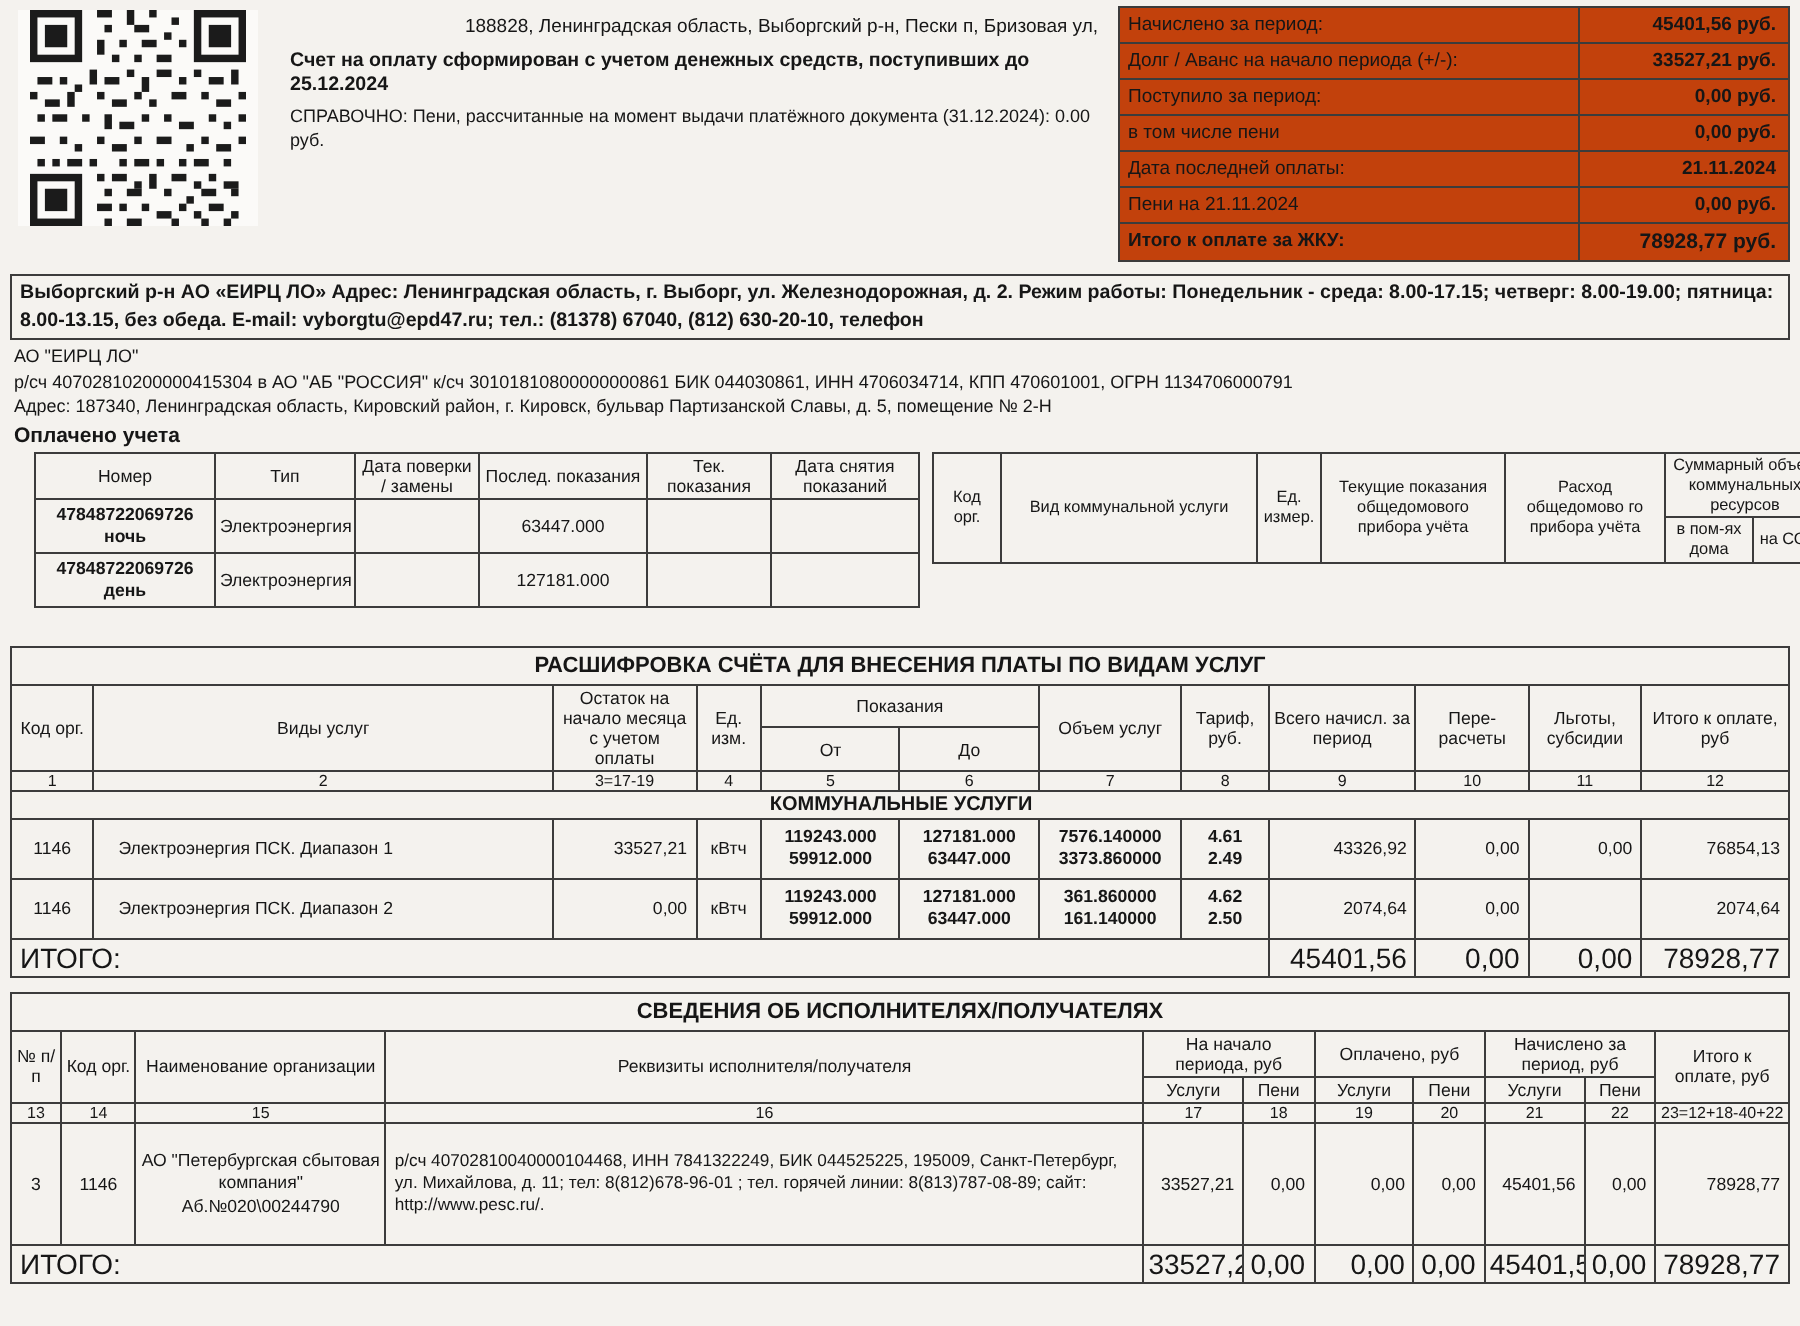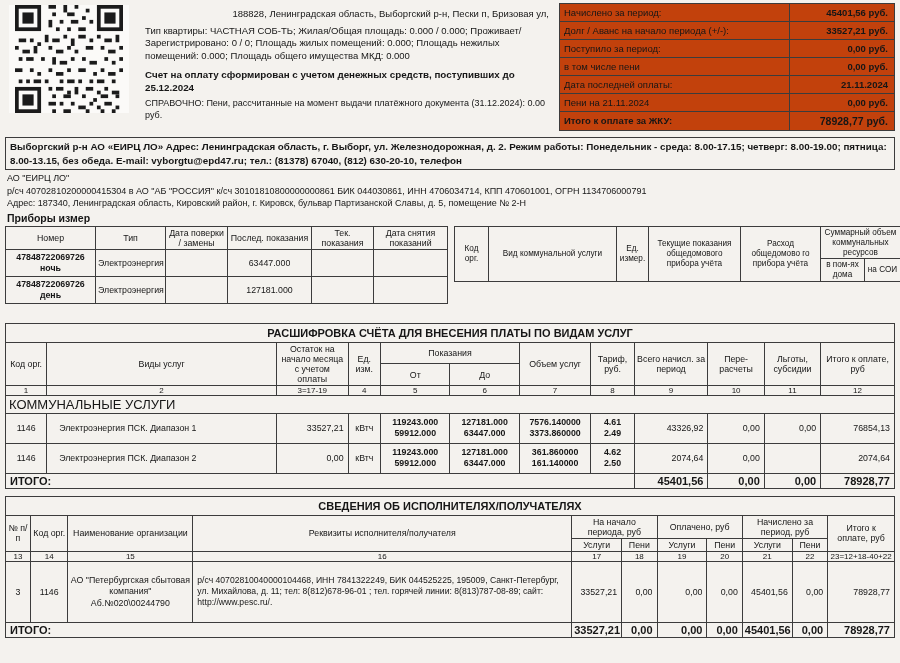--- a/index.html
+++ b/index.html
@@ -21,33 +21,33 @@
   .summary-row.big .summary-label{font-weight:bold;}
   .summary-row.big .summary-value{font-size:10.5px;}
   
   .office-band{border:1px solid #3c3c3c;margin-top:6px;padding:2px 4px;font-size:9.8px;font-weight:bold;line-height:1.4;}
   .org-lines{font-size:9px;line-height:1.35;padding:2px 2px 0 2px;}
   .meters-title{font-weight:bold;font-size:10.5px;margin:3px 0 2px 2px;}
   
   table{border-collapse:collapse;table-layout:fixed;}
   th,td{border:1px solid #3c3c3c;padding:1px 2px;font-size:8.8px;text-align:center;vertical-align:middle;font-weight:normal;overflow:hidden;}
   .meters-flex{display:flex;gap:6px;align-items:flex-start;}
-  .meters-table{width:442px;}
+  .meters-table{width:442px;margin-left:12px;}
   .meters-table td{height:24px;}
   .odn-table{width:446px;}
   .odn-table th{font-size:8.2px;line-height:1.2;}
   .stack div{line-height:1.25;font-weight:bold;}
   .breakdown{width:100%;margin-top:19px;}
   .providers{width:100%;margin-top:7px;}
   .title-cell{font-weight:bold;font-size:11px;padding:3px;}
   .nums td{font-size:8px;padding:0 2px;}
-  .section-row td{font-weight:normal;text-align:left;padding-left:3px;font-size:13px;}
+  .section-row td{font-weight:bold;text-align:center;padding-left:3px;font-size:10px;}
   td.l{text-align:left;padding-left:12px;}
   td.r{text-align:right;padding-right:4px;}
-  .total-row td{font-weight:bold;font-size:11px;}
+  .total-row td{font-weight:normal;font-size:14px;}
   .total-label{text-align:left !important;padding-left:4px !important;}
   .data-row td{height:27px;}
   .prov-row td{height:56px;}
   .req-cell{text-align:left !important;font-size:8.6px;padding:2px 4px;line-height:1.3;}
   .name-cell div{line-height:1.3;}
 </style>
 </head>
 <body>
 
 <div class="page">
@@ -161,21 +161,20 @@
             <rect x="13" y="28" width="2" height="1"></rect>
             <rect x="19" y="28" width="1" height="1"></rect>
             <rect x="23" y="28" width="1" height="1"></rect>
             <rect x="26" y="28" width="1" height="1"></rect>
         </g>
       </svg>
     </div>
 
     <div class="top-text">
       <div class="addr">188828, Ленинградская область, Выборгский р-н, Пески п, Бризовая ул,</div>
-      <div class="apt">Тип квартиры: ЧАСТНАЯ СОБ-ТЬ; Жилая/Общая площадь: 0.000 / 0.000; Проживает/Зарегистрировано: 0 / 0; Площадь жилых помещений: 0.000; Площадь нежилых помещений: 0.000; Площадь общего имущества МКД: 0.000</div>
       <div class="notice">Счет на оплату сформирован с учетом денежных средств, поступивших до 25.12.2024</div>
       <div class="ref">СПРАВОЧНО: Пени, рассчитанные на момент выдачи платёжного документа (31.12.2024): 0.00 руб.</div>
     </div>
 
     <div class="summary">
       <div class="summary-row">
         <div class="summary-label">Начислено за период:</div>
         <div class="summary-value">45401,56 руб.</div>
       </div>
       <div class="summary-row">
@@ -206,21 +205,21 @@
   </div>
 
   <div class="office-band">Выборгский р-н АО «ЕИРЦ ЛО» Адрес: Ленинградская область, г. Выборг, ул. Железнодорожная, д. 2. Режим работы: Понедельник - среда: 8.00-17.15; четверг: 8.00-19.00;  пятница: 8.00-13.15, без обеда. E-mail: vyborgtu@epd47.ru; тел.: (81378) 67040, (812) 630-20-10, телефон</div>
 
   <div class="org-lines">
     <div>АО "ЕИРЦ ЛО"</div>
     <div>р/сч 40702810200000415304 в АО "АБ "РОССИЯ" к/сч 30101810800000000861 БИК 044030861, ИНН 4706034714, КПП 470601001, ОГРН 1134706000791</div>
     <div>Адрес: 187340, Ленинградская область, Кировский район, г. Кировск, бульвар Партизанской Славы, д. 5, помещение № 2-Н</div>
   </div>
 
-  <div class="meters-title">Приборы измер</div>
+  <div class="meters-title">Оплачено учета</div>
   <div class="meters-flex">
     <table class="meters-table">
       <colgroup>
           <col style="width:90px">
           <col style="width:70px">
           <col style="width:62px">
           <col style="width:84px">
           <col style="width:62px">
           <col style="width:74px">
         </colgroup>

